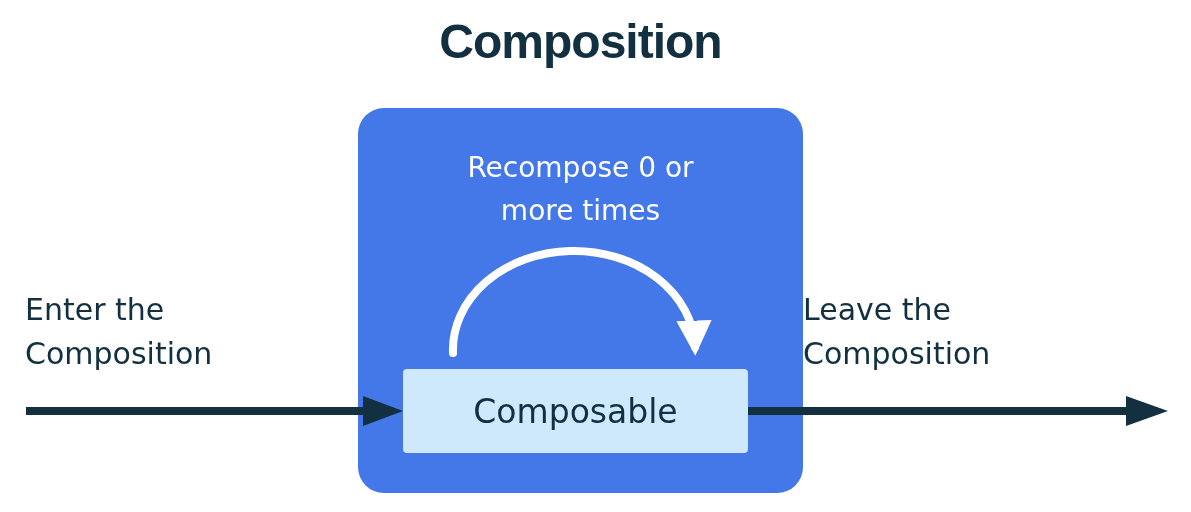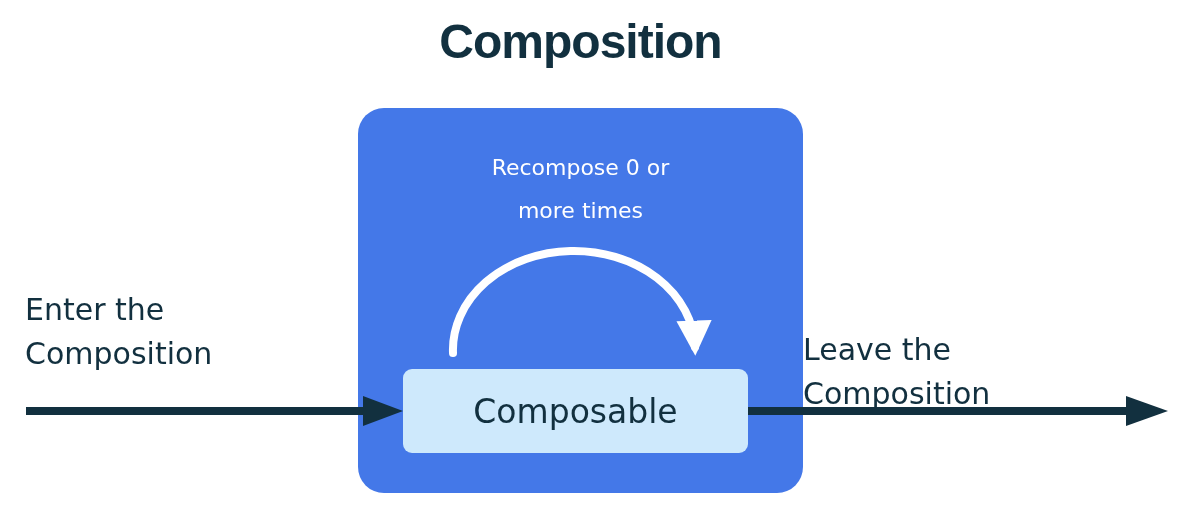--- a/index.html
+++ b/index.html
@@ -41,53 +41,53 @@
     border-radius: 26px;
   }
   .recompose-label {
     position: absolute;
     left: 0;
     top: 38px;
     width: 100%;
     text-align: center;
     white-space: pre-line;
     font-family: "DejaVu Sans", "Liberation Sans", sans-serif;
-    font-size: 22px;
+    font-size: 28px;
     line-height: 43px;
     color: var(--arc-white);
   }
   .composable-box {
     position: absolute;
     left: 403px;
     top: 369px;
     width: 345px;
     height: 84px;
     background: var(--composable-bg);
-    border-radius: 9px;
+    border-radius: 4px;
     display: flex;
     align-items: center;
     justify-content: center;
   }
   .composable-label {
     font-family: "DejaVu Sans", "Liberation Sans", sans-serif;
     font-size: 33px;
     color: var(--ink-navy);
   }
   .side-label {
     position: absolute;
     top: 288px;
     width: 320px;
     white-space: pre-line;
     font-family: "DejaVu Sans", "Liberation Sans", sans-serif;
     font-size: 30px;
     line-height: 44px;
     color: var(--ink-navy);
   }
   .side-label.enter { left: 25px; }
-  .side-label.leave { left: 803px; margin-top: 40px; }
+  .side-label.leave { left: 803px; }
   .overlay-svg {
     position: absolute;
     inset: 0;
     width: 1191px;
     height: 512px;
     pointer-events: none;
   }
 </style>
 </head>
 <body>

